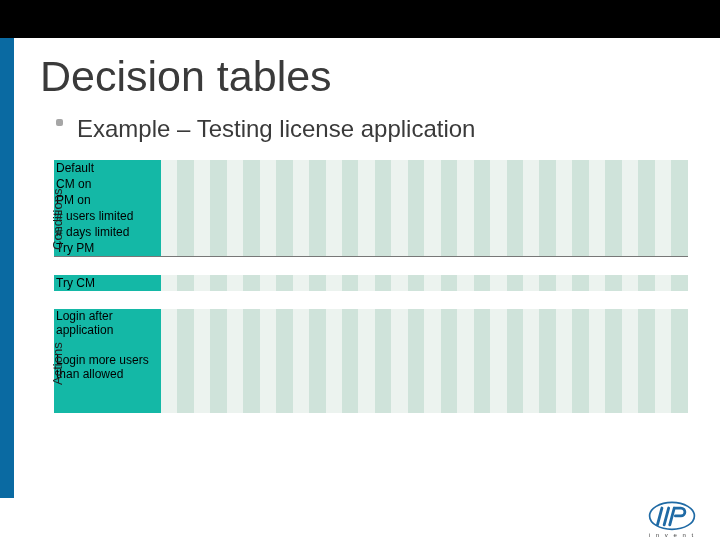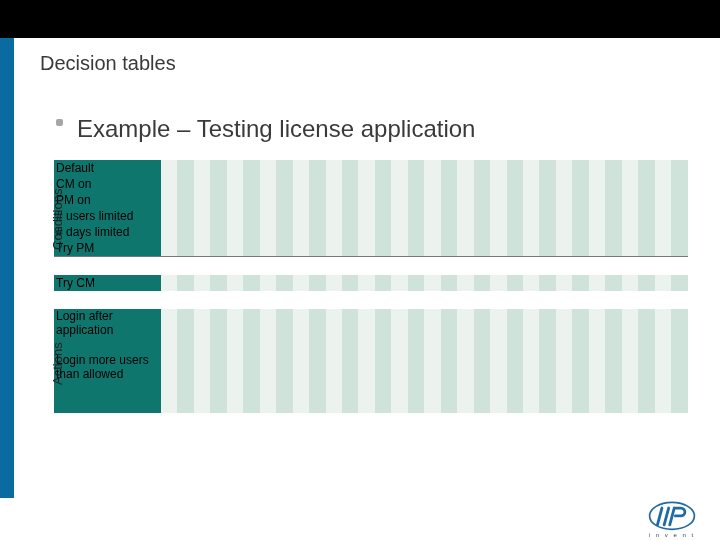--- a/index.html
+++ b/index.html
@@ -29,21 +29,21 @@
     position: absolute;
     left: 0; top: 38px;
     width: 14px;
     height: 460px;
     background: #0a6aa2;
   }
   .title {
     position: absolute;
     left: 40px;
     top: 52px;
-    font-size: 20px;
+    font-size: 43px;
     font-weight: 400;
     color: #3a3a3a;
   }
   .bullet-row {
     position: absolute;
     left: 56px;
     top: 115px;
     display: flex;
     align-items: flex-start;
   }
@@ -93,21 +93,21 @@
     height: 16px;
     font-size: 12px;
     line-height: 15px;
     color: #000;
     vertical-align: middle;
     overflow: hidden;
     white-space: nowrap;
   }
   table.dt td.labelcell {
     width: 104px;
-    background: #0f766e;
+    background: #14b8a6;
     padding-left: 2px;
     white-space: normal;
     line-height: 14px;
   }
   table.dt td.cell {
     width: 16px;
   }
   table.dt td.cell.light { background: #ecf3ef; }
   table.dt td.cell.dark  { background: #cfe3da; }
   tr.bigspacer td { height: 18px; background: #fff !important; }

